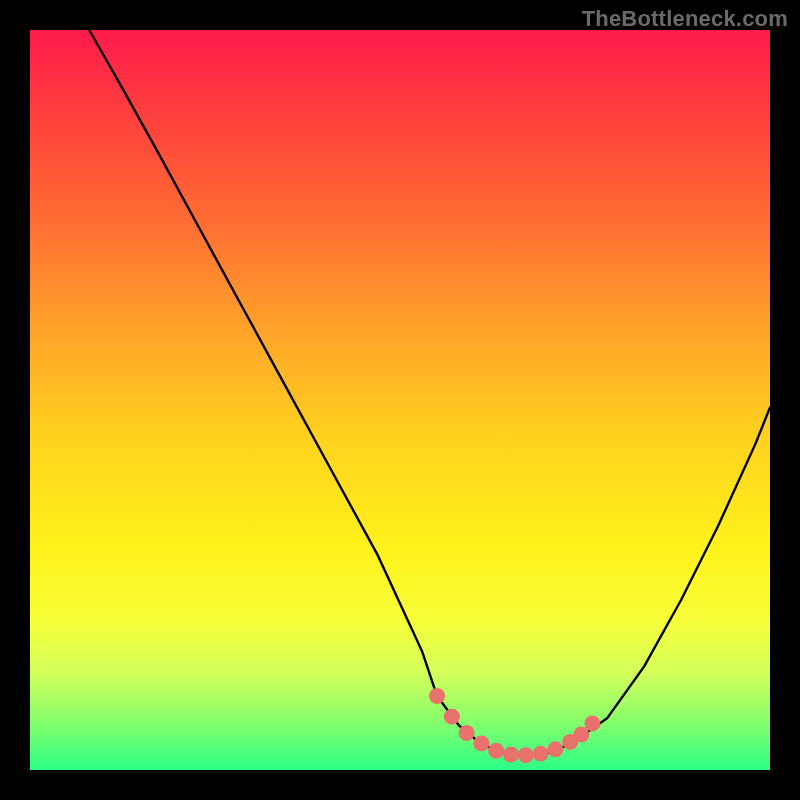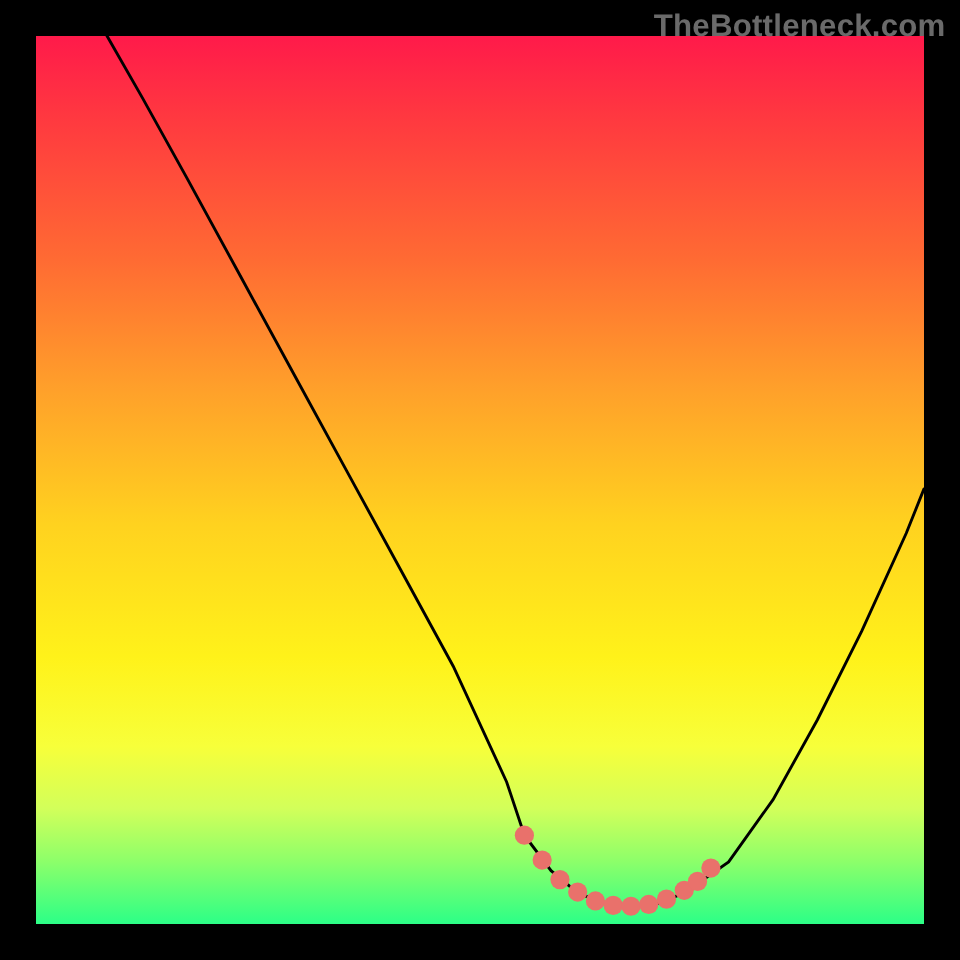--- a/index.html
+++ b/index.html
@@ -31,21 +31,21 @@
       #fff21a 70%,
       #f7ff3a 80%,
       #d2ff5a 87%,
       #8cff6a 93%,
       #2cff87 100%);
   }
   .watermark {
     position: absolute;
     top: 6px;
     right: 12px;
-    font-size: 26px;
+    font-size: 22px;
     font-weight: 600;
     color: #6a6a6a;
     letter-spacing: 0.2px;
     user-select: none;
   }
   svg.curve {
     position: absolute;
     left: 0;
     top: 0;
     width: 740px;

